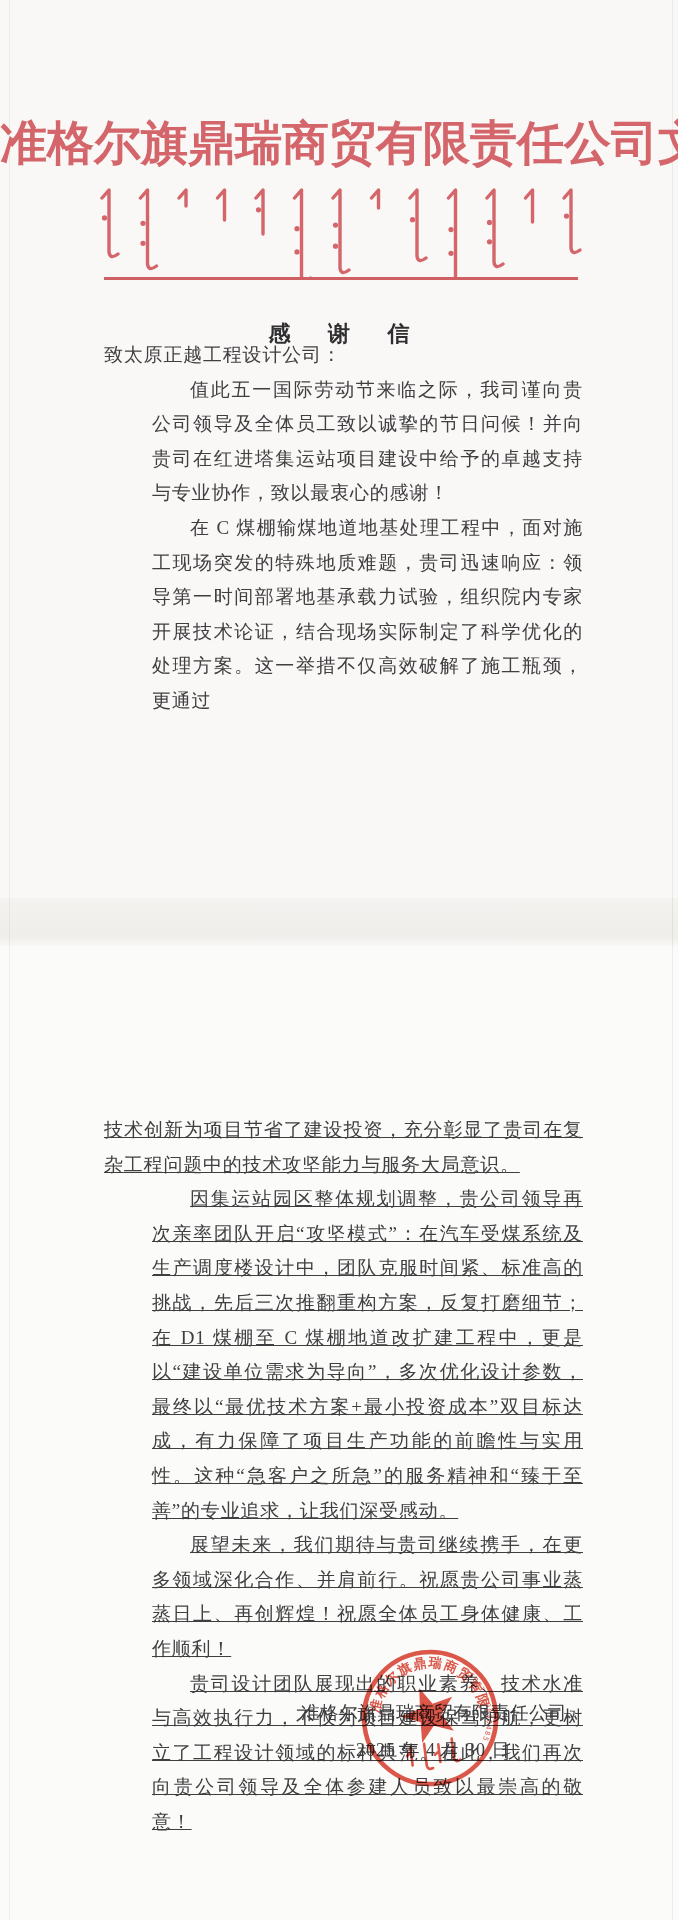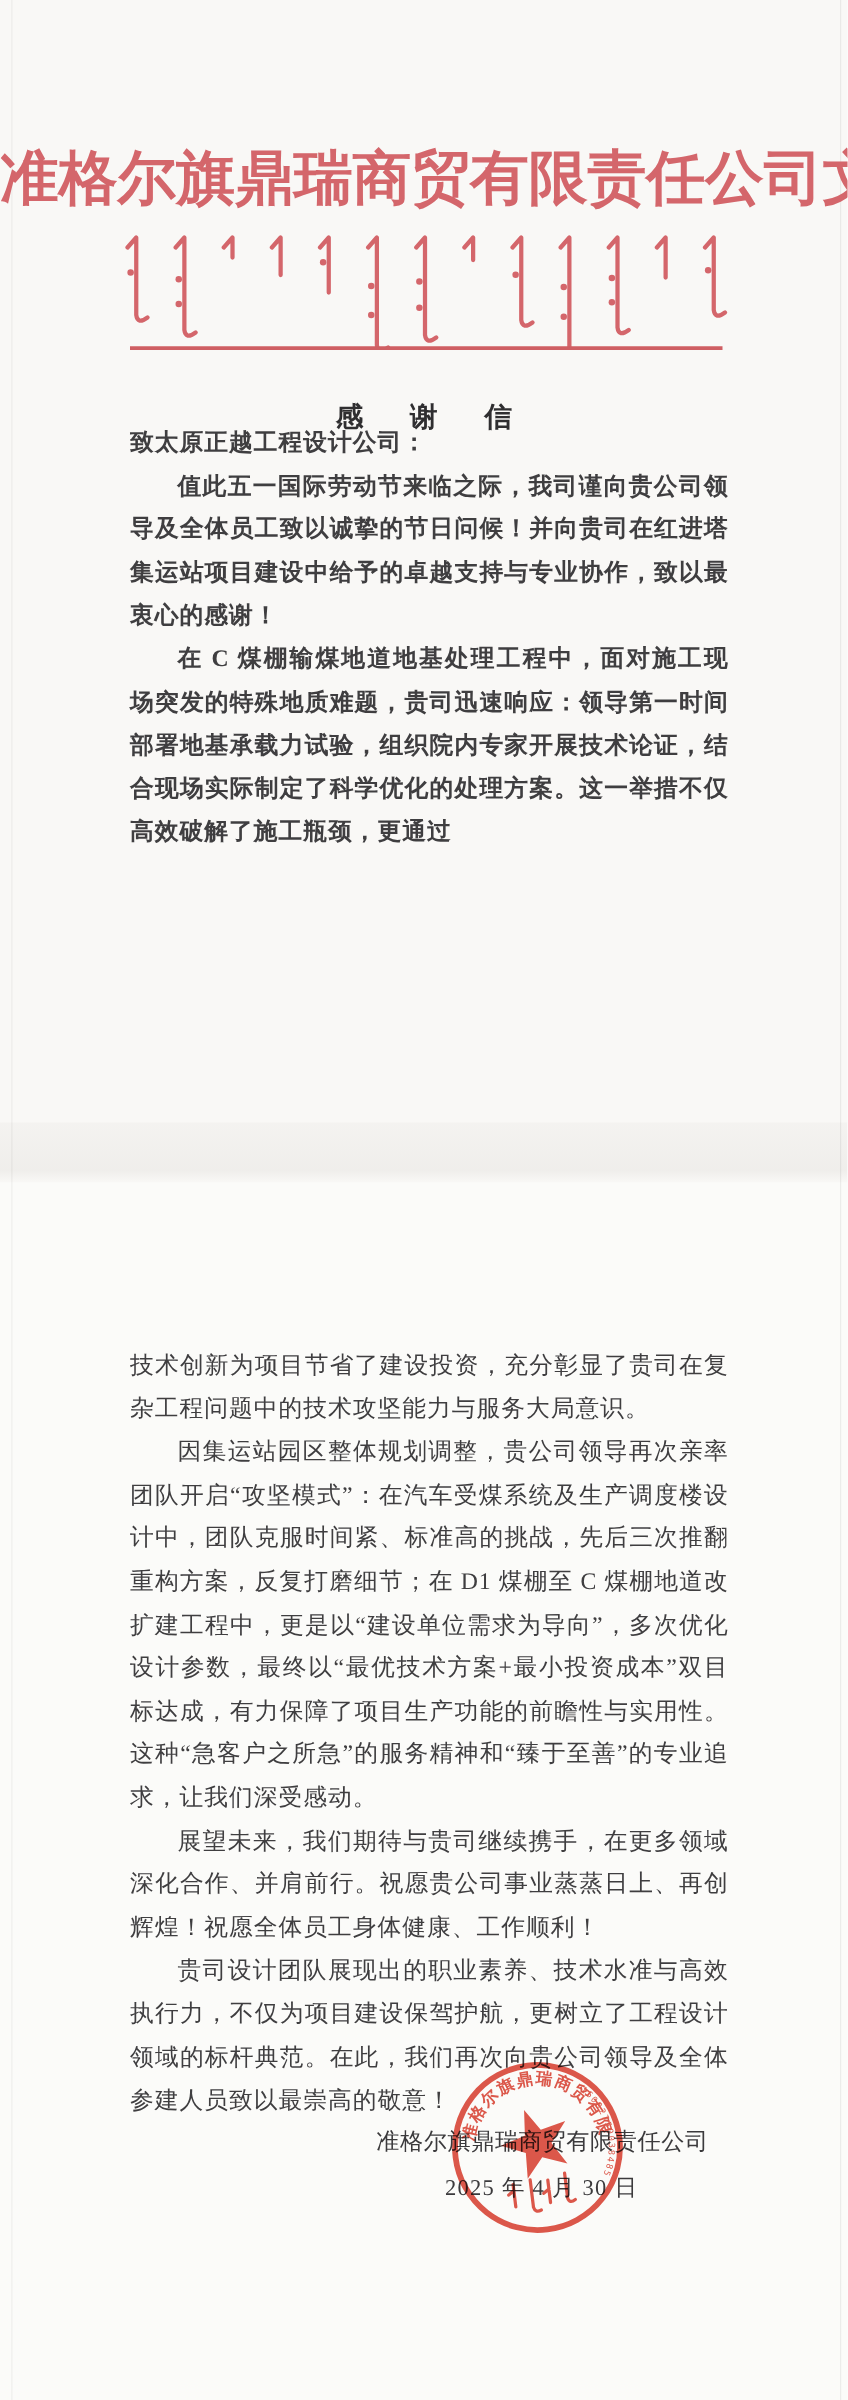--- a/index.html
+++ b/index.html
@@ -28,24 +28,24 @@
   .letter-title{
     position:absolute;top:315px;left:0;right:0;text-align:center;
     font-size:22px;line-height:38px;font-weight:600;color:#2f2e30;
     letter-spacing:16px;text-indent:16px;
   }
   .letter-body{
     position:absolute;left:104px;right:95px;
     font-size:19px;line-height:34.6px;letter-spacing:0.8px;
     text-align:justify;color:#3f3e40;
   }
-  .body-p1{top:338px;font-weight:bold;}
-  .body-p2{top:1076px;}
+  .body-p1{top:338px;}
+  .body-p2{top:1113px;text-decoration:underline;}
   .letter-body p{margin:0;}
-  .letter-body p.indent{text-indent:2em;}
+  .letter-body p.indent{text-indent:2em;margin-left:48px;}
 
   .sig-company{
     position:absolute;top:1700px;right:111px;
     font-size:18.5px;letter-spacing:0.5px;color:#3b3a3c;white-space:nowrap;
   }
   .sig-date{
     position:absolute;top:1738px;left:356px;
     font-size:18px;letter-spacing:1px;color:#3b3a3c;white-space:nowrap;
   }
   .seal{

